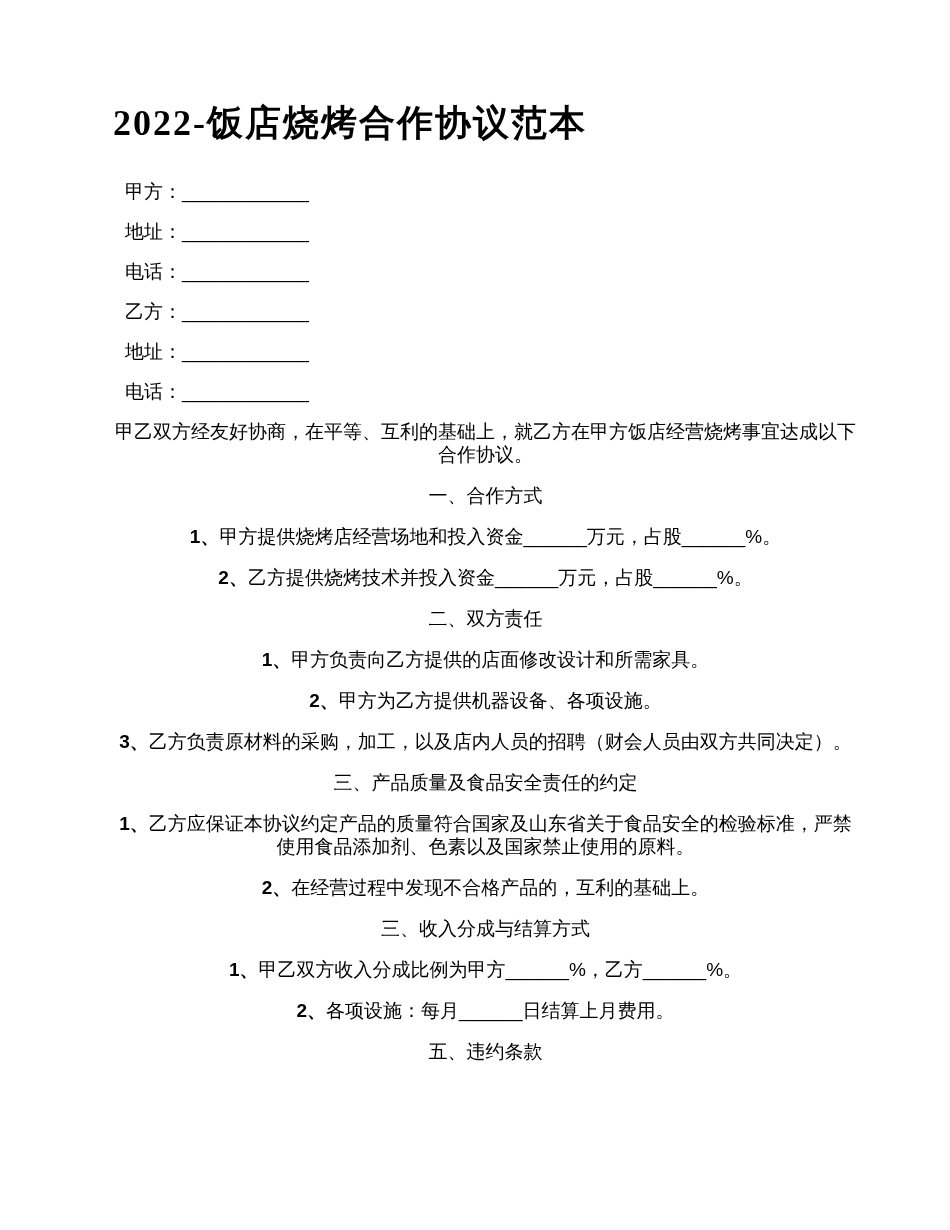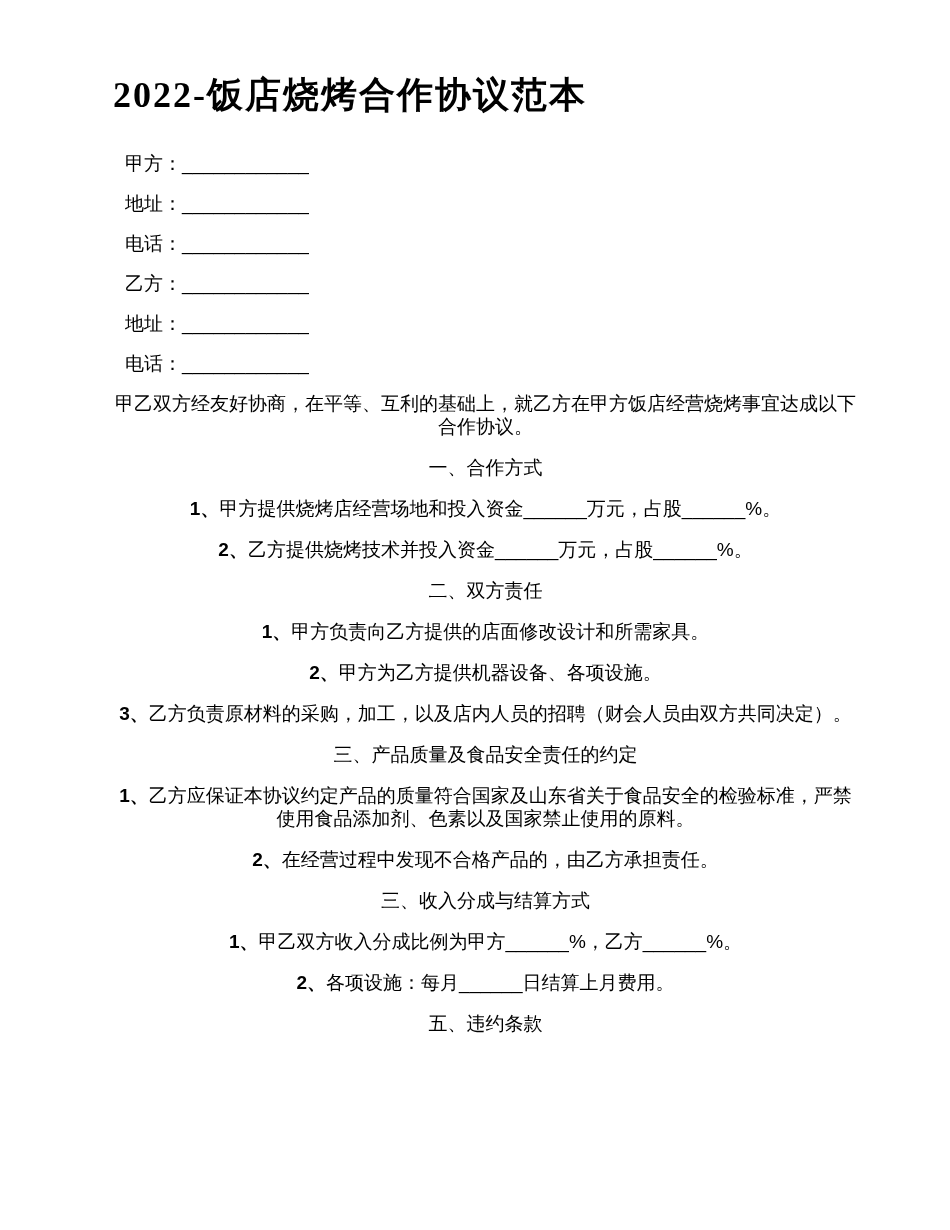--- a/index.html
+++ b/index.html
@@ -3,21 +3,21 @@
 <meta charset="utf-8">
 <style>
   * { margin: 0; padding: 0; box-sizing: border-box; }
   html, body { background: #ffffff; }
   .page {
     position: relative;
     width: 950px;
     height: 1230px;
     background: #ffffff;
     color: #000000;
-    padding: 72px 0 0 113px;
+    padding: 100px 0 0 113px;
     overflow: hidden;
     font-family: "Liberation Sans", "DejaVu Sans", sans-serif;
   }
   .content { width: 745px; }
   .doc-title {
     font-family: "Liberation Serif", "DejaVu Serif", serif;
     font-weight: bold;
     font-size: 36px;
     line-height: 47px;
     letter-spacing: 2px;
@@ -59,21 +59,21 @@
     <p class="para"><span class="clause-num">1、</span><span>甲方提供烧烤店经营场地和投入资金______万元，占股______%。</span></p>
     <p class="para"><span class="clause-num">2、</span><span>乙方提供烧烤技术并投入资金______万元，占股______%。</span></p>
 
     <p class="para">二、双方责任</p>
     <p class="para"><span class="clause-num">1、</span><span>甲方负责向乙方提供的店面修改设计和所需家具。</span></p>
     <p class="para"><span class="clause-num">2、</span><span>甲方为乙方提供机器设备、各项设施。</span></p>
     <p class="para"><span class="clause-num">3、</span><span>乙方负责原材料的采购，加工，以及店内人员的招聘（财会人员由双方共同决定）。</span></p>
 
     <p class="para">三、产品质量及食品安全责任的约定</p>
     <p class="para"><span class="clause-num">1、</span><span>乙方应保证本协议约定产品的质量符合国家及山东省关于食品安全的检验标准，严禁使用食品添加剂、色素以及国家禁止使用的原料。</span></p>
-    <p class="para"><span class="clause-num">2、</span><span>在经营过程中发现不合格产品的，由乙方承担责任。</span></p>
+    <p class="para"><span class="clause-num">2、</span><span>在经营过程中发现不合格产品的，互利的基础上。</span></p>
 
     <p class="para">三、收入分成与结算方式</p>
     <p class="para"><span class="clause-num">1、</span><span>甲乙双方收入分成比例为甲方______%，乙方______%。</span></p>
     <p class="para"><span class="clause-num">2、</span><span>各项设施：每月______日结算上月费用。</span></p>
 
     <p class="para">五、违约条款</p>
 
   </div>
 </div>
 

